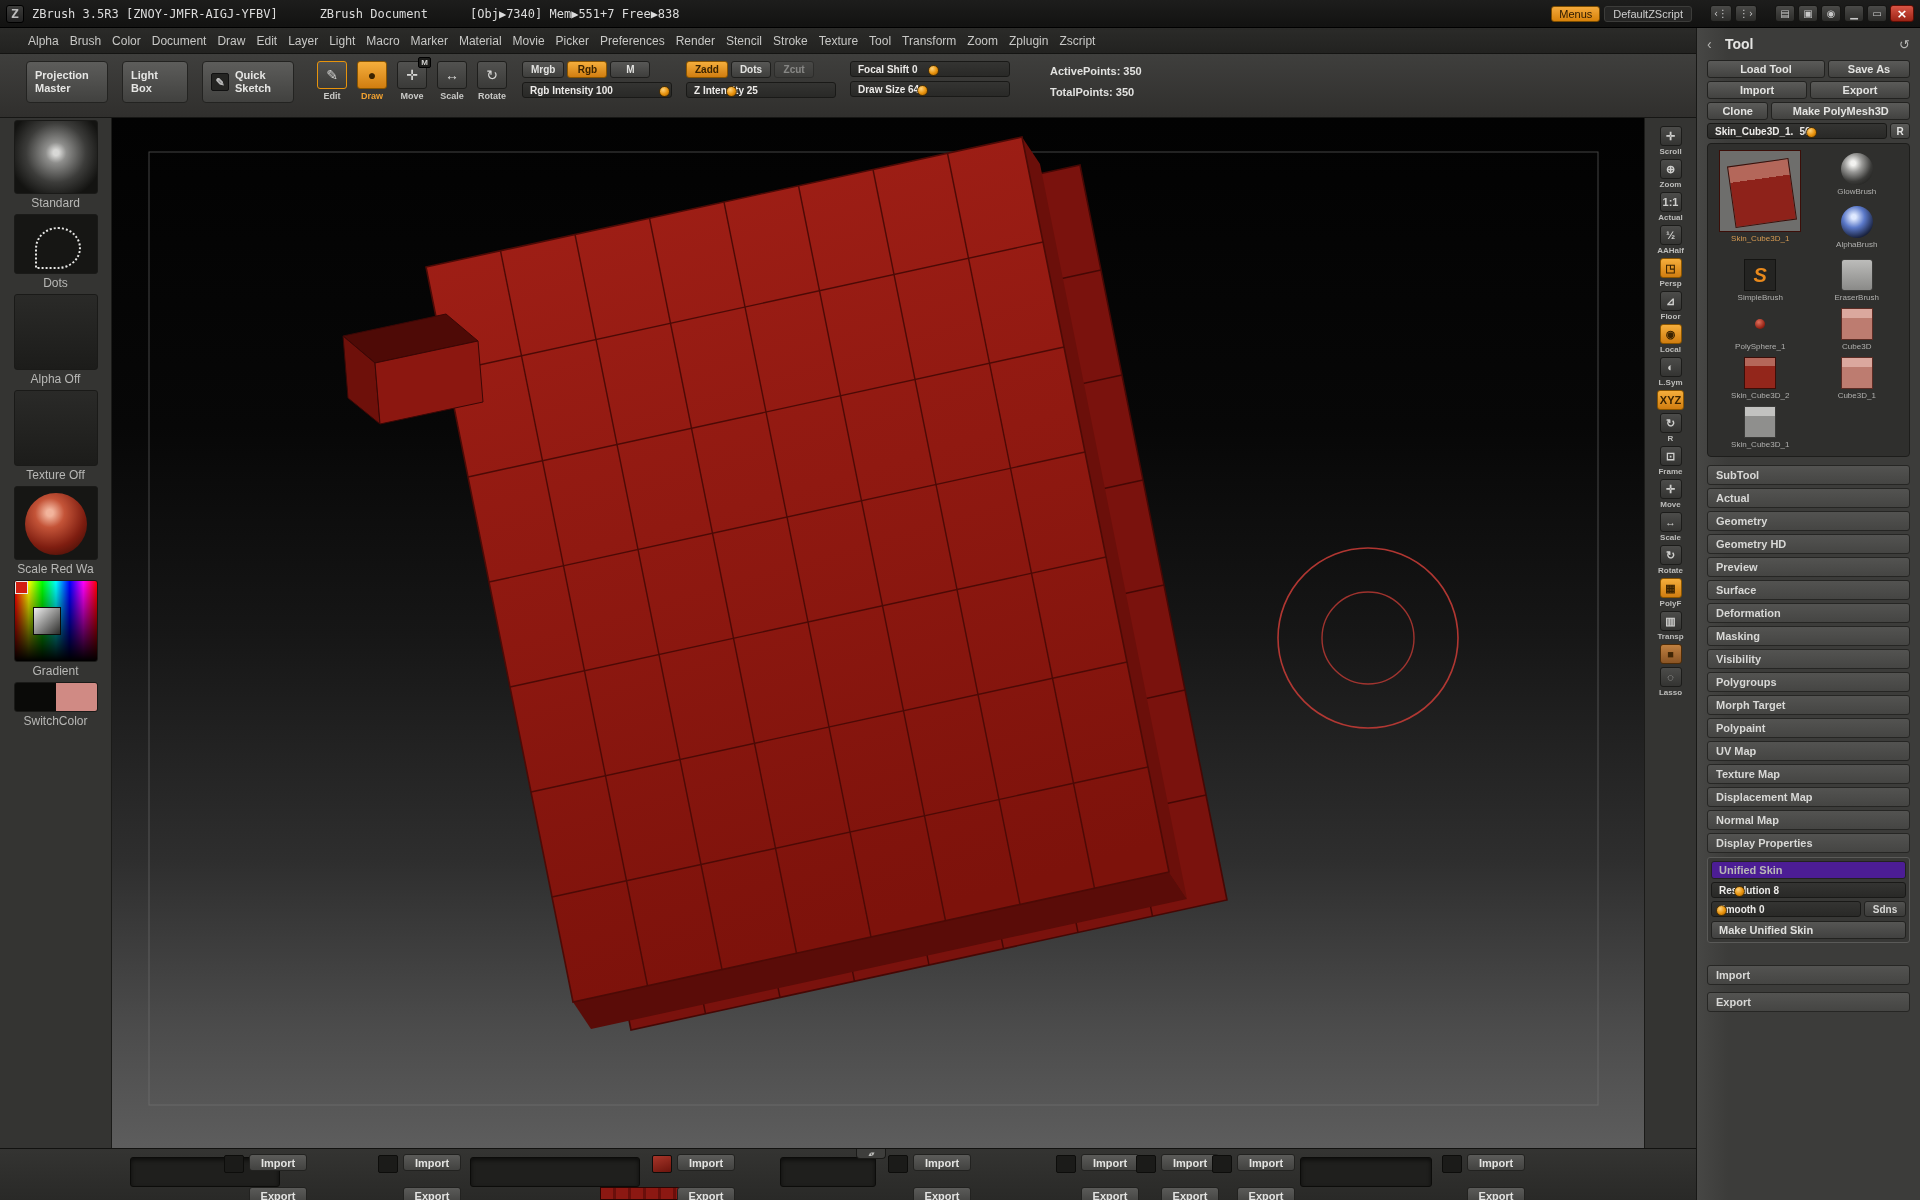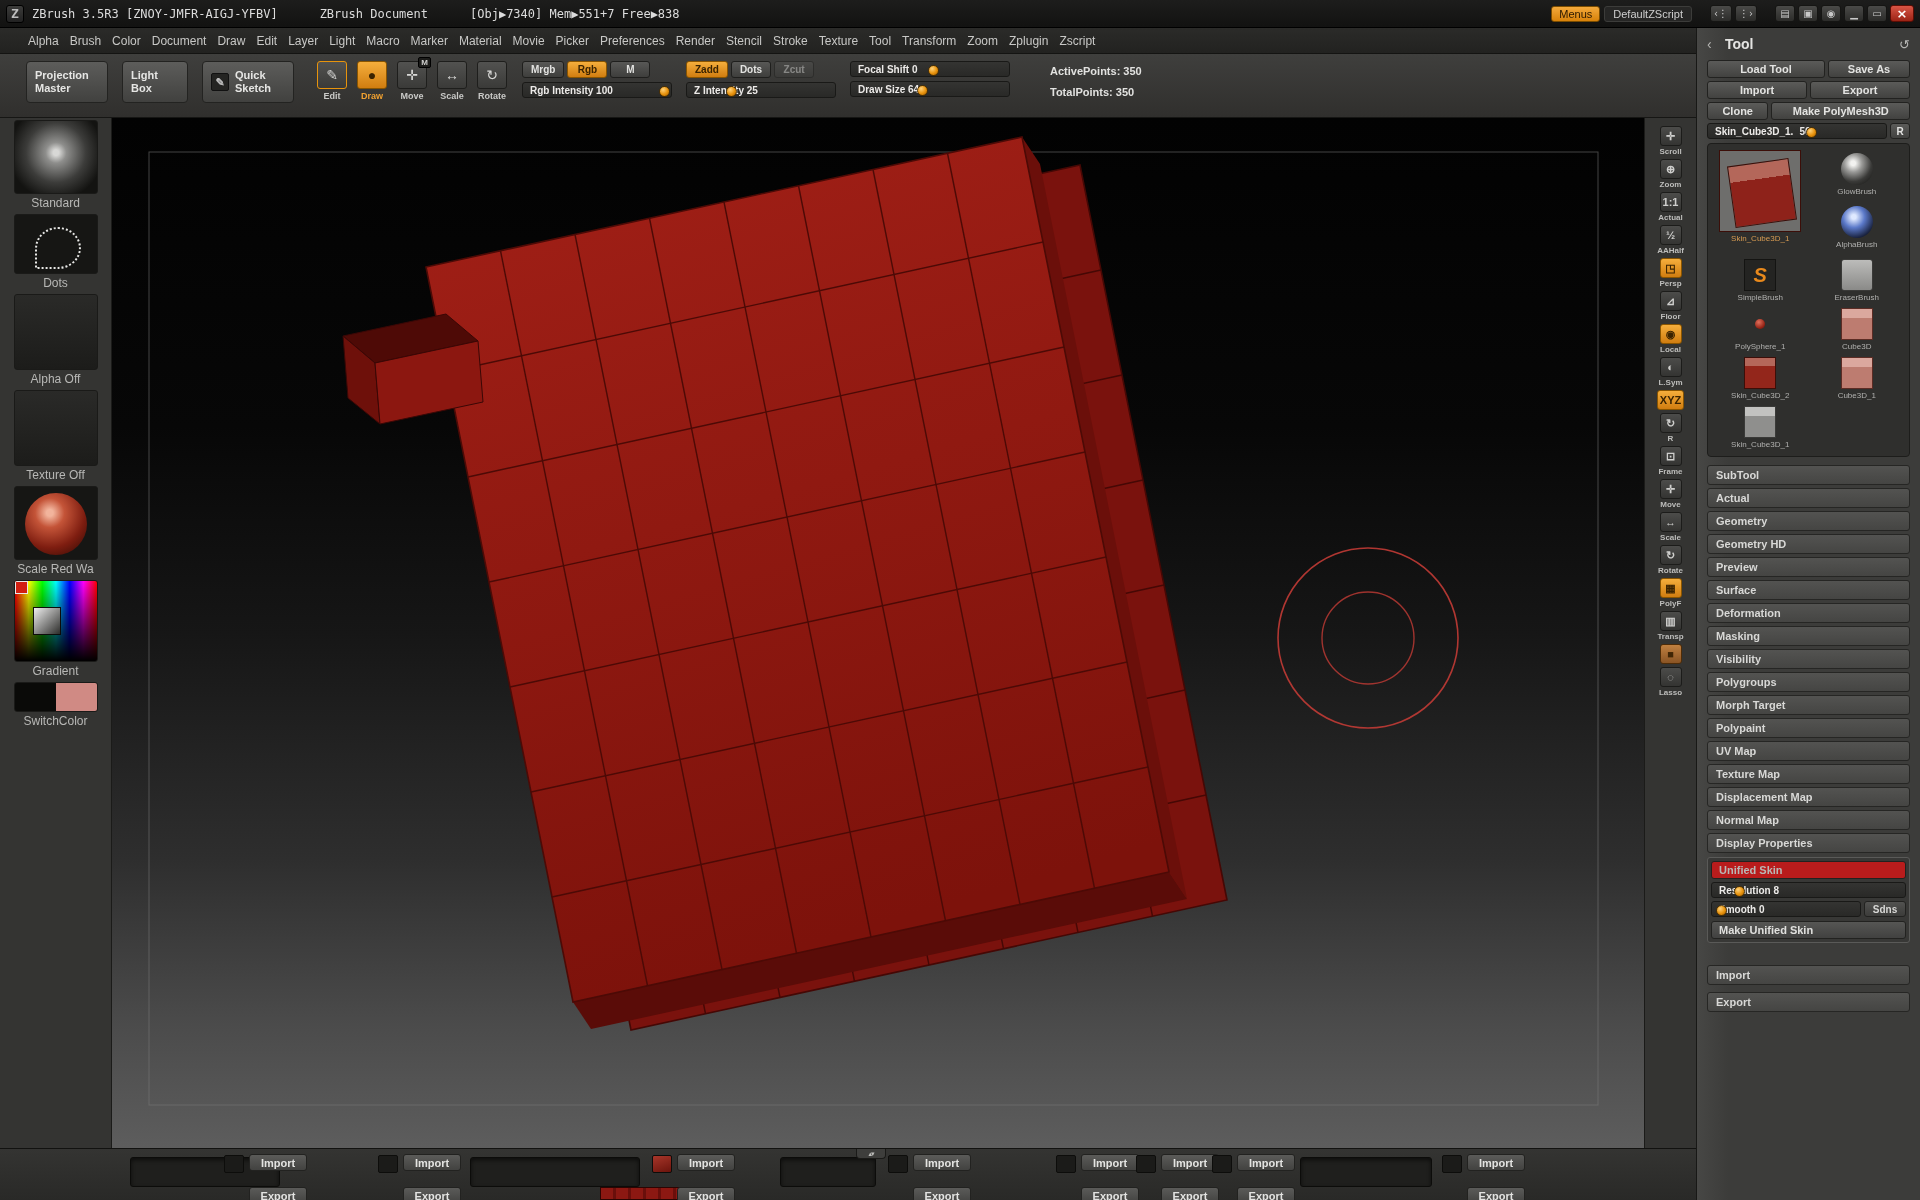--- a/index.html
+++ b/index.html
@@ -187,21 +187,21 @@
     border-radius:3px; }
   .i-red-dot { background:transparent; }
   .i-red-dot::after { content:""; position:absolute; left:11px; top:11px; width:10px; height:10px;
     border-radius:50%; background:radial-gradient(circle at 38% 32%, #e0705c, #8e1d10 70%); }
 
   .section-bar { height:20px; line-height:18px; background:linear-gradient(#535351,#454543);
     border:1px solid #262624; border-radius:3px; color:#d8d8d6; font-size:11px; font-weight:bold;
     padding:0 8px; margin-bottom:3px; }
   .us-box { border:1px solid #5a5a58; background:#383836; border-radius:3px; padding:3px;
     margin:4px 0 2px 0; }
-  .us-header { height:18px; line-height:16px; background:#b91c1c; border:1px solid #222220;
+  .us-header { height:18px; line-height:16px; background:#4c1d95; border:1px solid #222220;
     border-radius:3px; color:#b8b8b6; font-size:11px; font-weight:bold; padding:0 7px;
     margin-bottom:3px; }
   .us-row { display:flex; gap:3px; margin-bottom:3px; }
   .us-row .hslider { flex:1; }
   .sdns-btn { width:42px; height:16px; background:linear-gradient(#525250,#3c3c3a);
     border:1px solid #222220; border-radius:3px; color:#d8d8d6; font-size:10px; font-weight:bold;
     display:flex; align-items:center; justify-content:center; }
   .make-btn { width:100%; height:18px; background:linear-gradient(#565654,#414140);
     border:1px solid #222220; border-radius:3px; color:#e0e0de; font-size:11px; font-weight:bold;
     text-align:left; padding:0 7px; }

